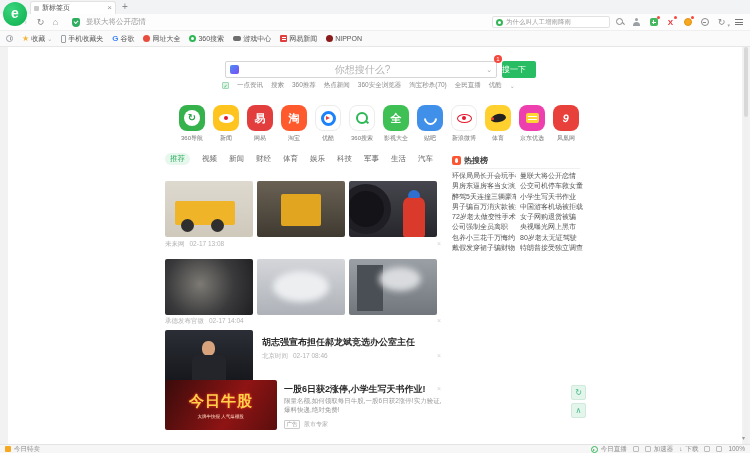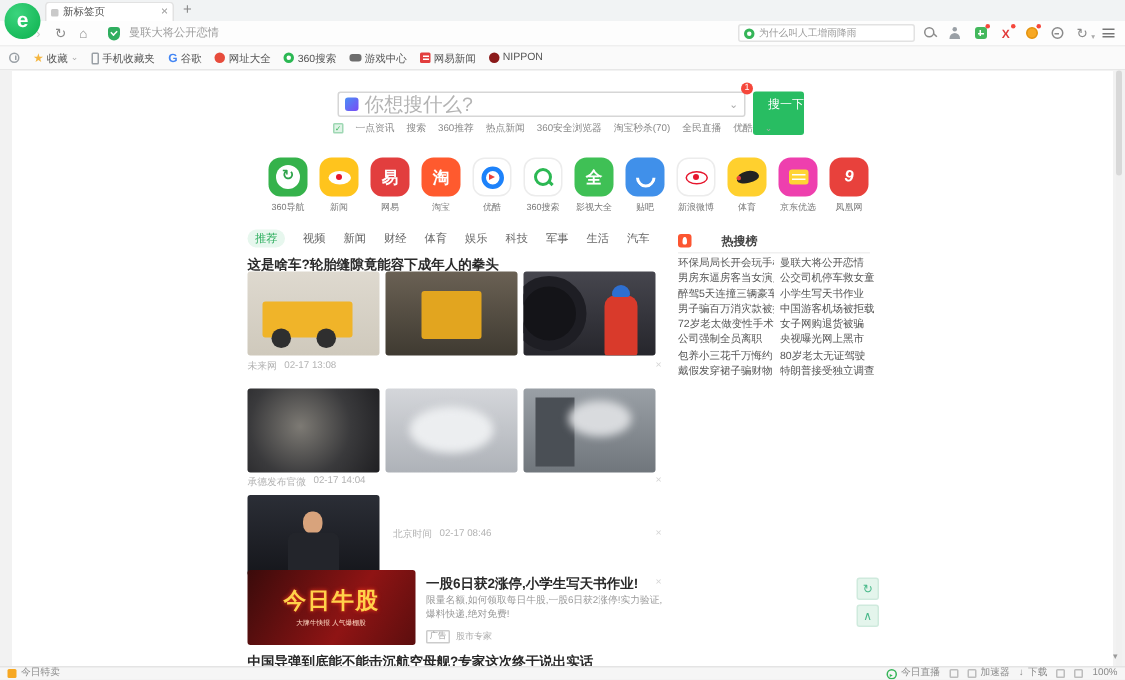--- a/index.html
+++ b/index.html
@@ -78,26 +78,26 @@
   .gutter-l { position:absolute; left:0; top:47px; width:8px; height:397px; background:#f2f2f2; }
   .gutter-r { position:absolute; left:742px; top:47px; width:8px; height:397px; background:#f2f2f2; }
   .sb-track { position:absolute; left:744px; top:47px; width:4px; height:397px; background:#f0f0f0; }
   .sb-thumb { position:absolute; left:744px; top:47px; width:4px; height:70px; background:#d8d8d8; border-radius:2px; }
   .sb-arrow { position:absolute; left:742px; top:434px; font-size:6px; color:#999; }
 
   
   .srch { position:absolute; left:225px; top:61px; width:272px; height:17px; border:1px solid #d6d6d6;
           border-radius:2px; background:#fff; display:flex; align-items:center; padding:0 4px; gap:4px; }
   .srch-logo { width:9px; height:9px; border-radius:2px; background:linear-gradient(135deg,#4a90f5,#7a4af5); flex:none; }
-  .srch-in { border:none; outline:none; flex:1; font-size:13px; color:#333; height:100%; background:transparent;
-             font-family:inherit; }
+  .srch-in { border:none; outline:none; flex:1; font-size:10px; color:#333; height:100%; background:transparent;
+             font-family:inherit;text-align:center; }
   .srch-in::placeholder { color:#b3b3b3; }
   .srch-caret { color:#aaa; font-size:7px; }
-  .srch-btn { position:absolute; left:502px; top:61px; width:34px; height:29px; background:#28bd62; color:#fff;
-              font-size:8px; text-align:right; line-height:17px; border-radius:2px; }
+  .srch-btn { position:absolute; left:502px; top:61px; width:34px; height:17px; background:#28bd62; color:#fff;
+              font-size:8px; text-align:left; line-height:17px; border-radius:2px; }
   .srch-badge { position:absolute; left:494px; top:55px; width:8px; height:8px; background:#f5473b; border-radius:50%;
                 color:#fff; font-size:6px; line-height:8px; text-align:center; z-index:3; }
   .search-tabs { position:absolute; left:222px; top:81px; display:flex; align-items:center; gap:8px;
                  font-size:6.5px; color:#888; white-space:nowrap; }
   .st-check { width:7px; height:7px; background:#dff3e6; border:1px solid #9fd8b4; border-radius:1px;
               color:#35b558; font-size:5px; line-height:6px; text-align:center; flex:none; }
   .st-caret { color:#aaa; font-size:6px; }
 
   
   .apps { position:absolute; left:177px; top:105px; width:410px; height:42px; }
@@ -180,21 +180,21 @@
   .ad-desc { position:absolute; left:284px; top:396px; width:160px; font-size:6.5px; color:#999; line-height:9px; }
   .ad-tagrow { position:absolute; left:284px; top:420px; display:flex; gap:4px; align-items:center;
                font-size:6px; color:#aaa; }
   .ad-tag { border:1px solid #ccc; border-radius:1px; padding:0 1.5px; font-size:5.5px; color:#999; line-height:7px; }
 
   
   .hs-head { position:absolute; left:452px; top:155px; display:flex; align-items:center; gap:3px; }
   .hs-ic { width:9px; height:9px; background:#fc5531; border-radius:2px; position:relative; }
   .hs-ic:after { content:""; position:absolute; left:3px; top:2px; width:3px; height:5px; background:#fff;
                  border-radius:50% 50% 50% 50% / 65% 65% 35% 35%; }
-  .hs-title { font-size:8px; color:#444; font-weight:bold;margin-left:17px; }
+  .hs-title { font-size:8px; color:#444; font-weight:bold; }
   .hs-hr { position:absolute; left:452px; top:168px; width:128px; border-top:1px solid #f0f0f0; }
   .hs-col { position:absolute; top:171px; width:64px; font-size:7px; color:#555; line-height:10.3px; }
   .hs-col div { white-space:nowrap; overflow:hidden; }
   .hs-c1 { left:452px; } .hs-c2 { left:520px; }
 
   
   .fab { position:absolute; left:571px; width:15px; height:15px; background:#e4f5ec; border:1px solid #cfeadd;
          border-radius:2px; color:#49b98a; font-size:8px; line-height:13px; text-align:center; }
   .fab1 { top:385px; } .fab2 { top:403px; }
 
@@ -412,21 +412,20 @@
     <span class="nt">新闻</span>
     <span class="nt">财经</span>
     <span class="nt">体育</span>
     <span class="nt">娱乐</span>
     <span class="nt">科技</span>
     <span class="nt">军事</span>
     <span class="nt">生活</span>
     <span class="nt">汽车</span>
   </div>
 
-  <div class="fi-title" style="top:170px">这是啥车?轮胎缝隙竟能容下成年人的拳头</div>
   <div class="thumbs" style="top:181px">
     <span class="thumb t1a">
         <span class="truck"></span>
         <span class="wheel w1"></span>
         <span class="wheel w2"></span>
       </span>
     <span class="thumb t1b">
         <span class="mach"></span>
       </span>
     <span class="thumb t1c">
@@ -454,39 +453,39 @@
   <div class="meta" style="top:317px">
     <span>承德发布官微</span>
     <span>02-17 14:04</span>
   </div>
   <div class="fx" style="top:317px">×</div>
 
   <div class="t3">
       <span class="face"></span>
       <span class="suit"></span>
     </div>
+  <div class="fi-title" style="left:262px; top:336px">胡志强宣布担任郝龙斌竞选办公室主任</div>
   <div class="meta" style="left:262px; top:352px">
     <span>北京时间</span>
     <span>02-17 08:46</span>
   </div>
   <div class="fx" style="top:352px">×</div>
 
   <div class="adb">
     <span class="adb-t">今日牛股</span>
     <span class="adb-s">大牌牛快报 人气爆棚股</span>
   </div>
   <div class="fi-title" style="left:284px; top:383px">一股6日获2涨停,小学生写天书作业!</div>
   <div class="ad-desc">限量名额,如何领取每日牛股,一股6日获2涨停!实力验证,爆料快递,绝对免费!</div>
   <div class="ad-tagrow">
     <span class="ad-tag">广告</span>
     <span>股市专家</span>
   </div>
   <div class="fx" style="top:385px">×</div>
 
-  <div class="fi-title" style="top:435px">中国导弹到底能不能击沉航空母舰?专家这次终于说出实话</div>
 
   <div class="hs-head">
     <span class="hs-ic"></span>
     <span class="hs-title">热搜榜</span>
   </div>
   <div class="hs-hr"></div>
   <div class="hs-col hs-c1">
     <div>环保局局长开会玩手机</div>
     <div>男房东逼房客当女演员</div>
     <div>醉驾5天连撞三辆豪车</div>

